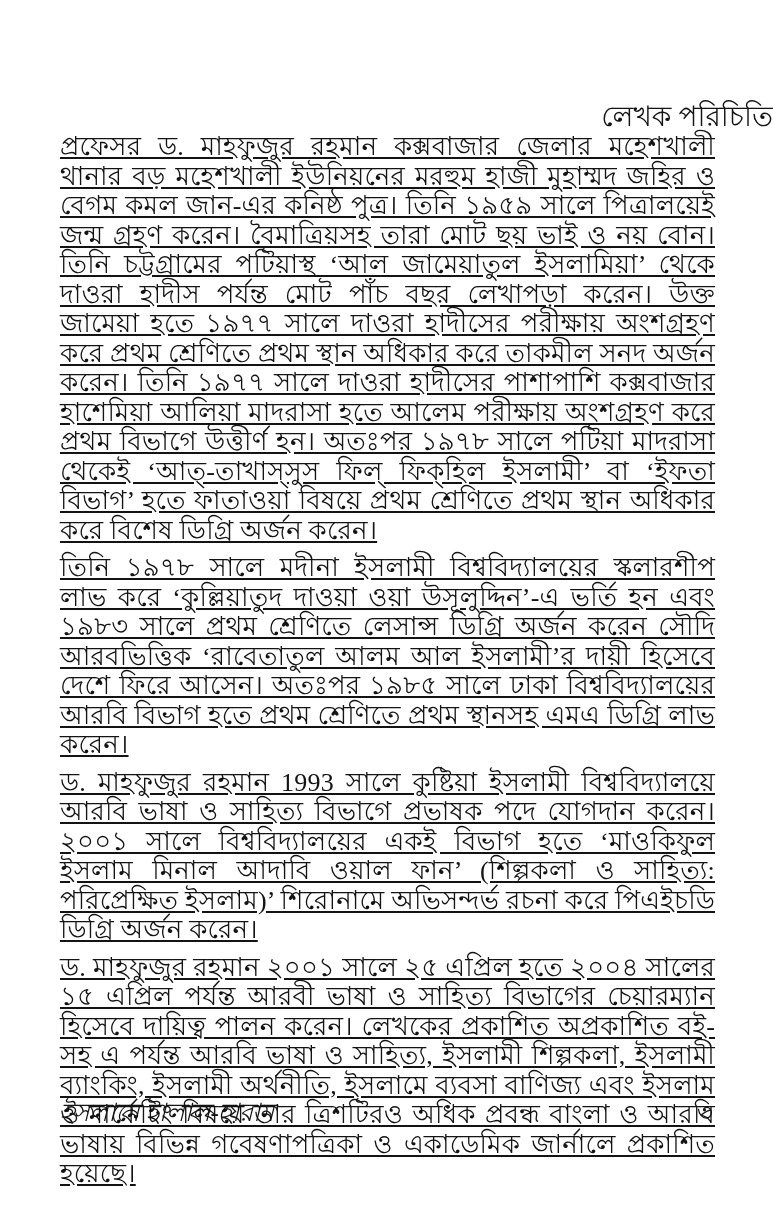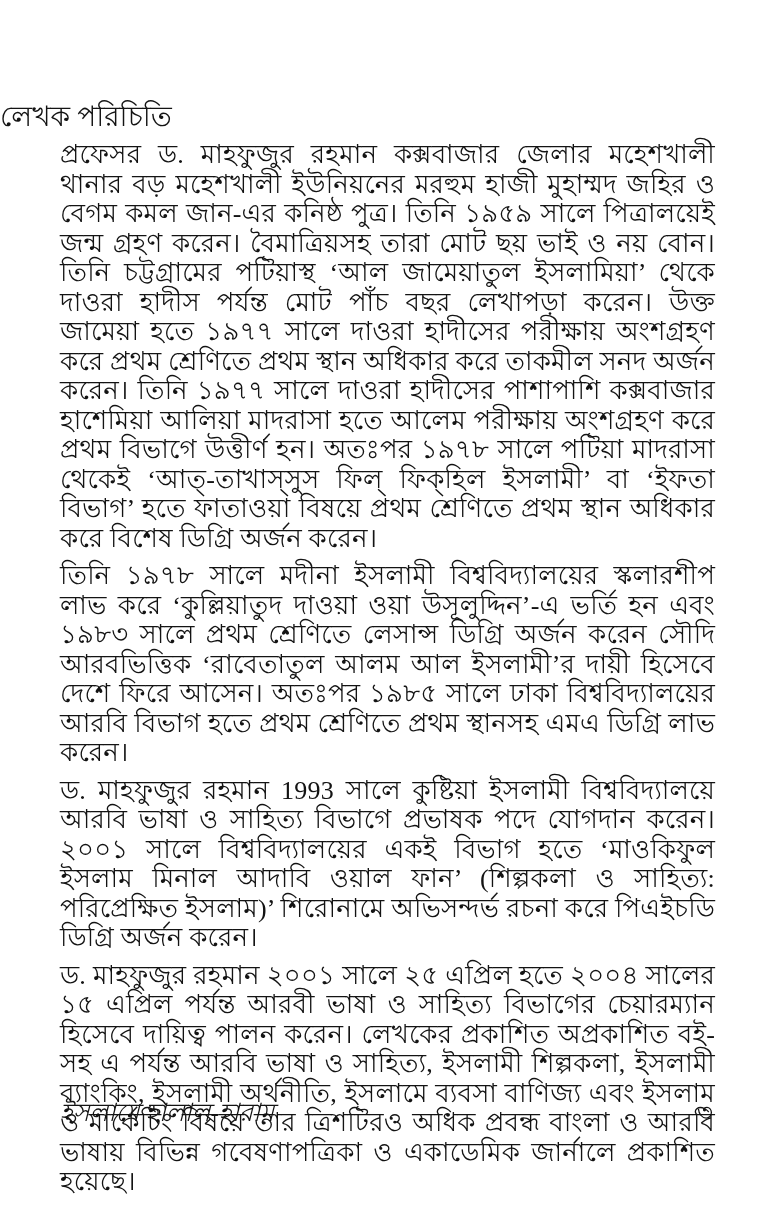--- a/index.html
+++ b/index.html
@@ -15,30 +15,31 @@
     color: #131313;
     font-family: "Liberation Serif", "DejaVu Serif", serif;
     overflow: hidden;
   }
   .page-title {
     position: absolute;
     top: 99px;
     left: 0;
     width: 100%;
     margin: 0;
-    text-align: left;
+    text-align: right;
     font-size: 28px;
     font-weight: normal;
     line-height: 36px;
   }
   .content {
     position: absolute;
-    top: 140px;
+    top: 132px;
     left: 60px;
     width: 655px;
+    text-decoration: underline;
   }
   .para {
     margin: 0 0 8px 0;
     font-size: 26px;
     line-height: 29.5px;
     text-align: justify;
     text-justify: inter-word;
     letter-spacing: 0.2px;
   }
   .footer {

